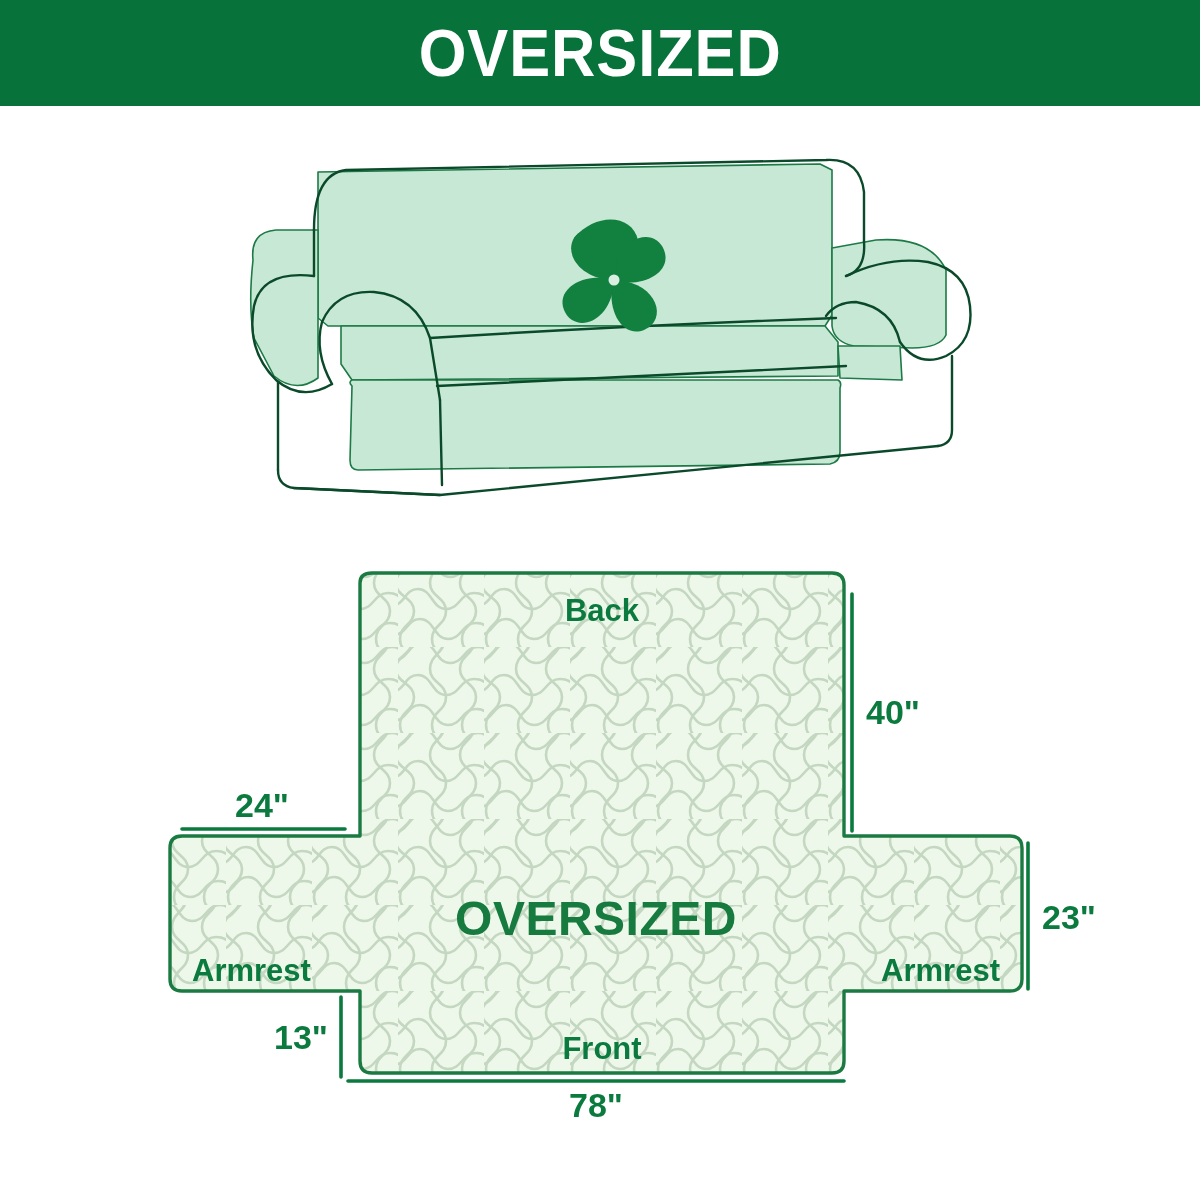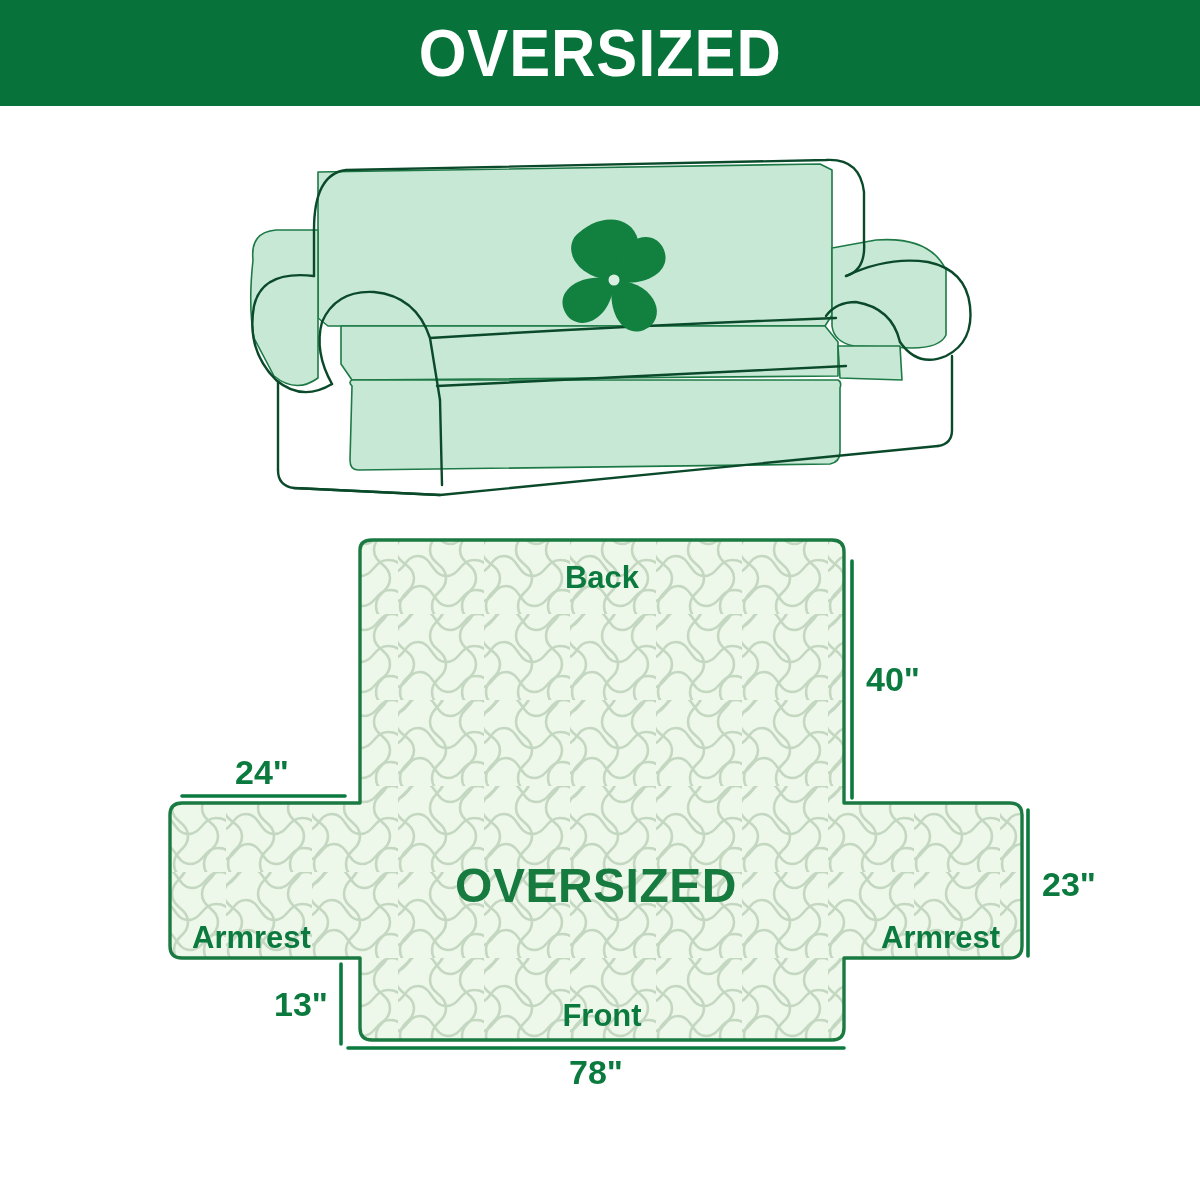--- a/index.html
+++ b/index.html
@@ -42,21 +42,21 @@
     left: 240px;
     top: 130px;
     width: 740px;
     height: 395px;
   }
 
   
   #pattern-diagram {
     position: absolute;
     left: 140px;
-    top: 528px;
+    top: 561px;
     width: 960px;
     height: 580px;
   }
 
   .dim-label {
     fill: #0b7a3e;
     font-family: "Liberation Sans", sans-serif;
     font-size: 34px;
     font-weight: bold;
   }

